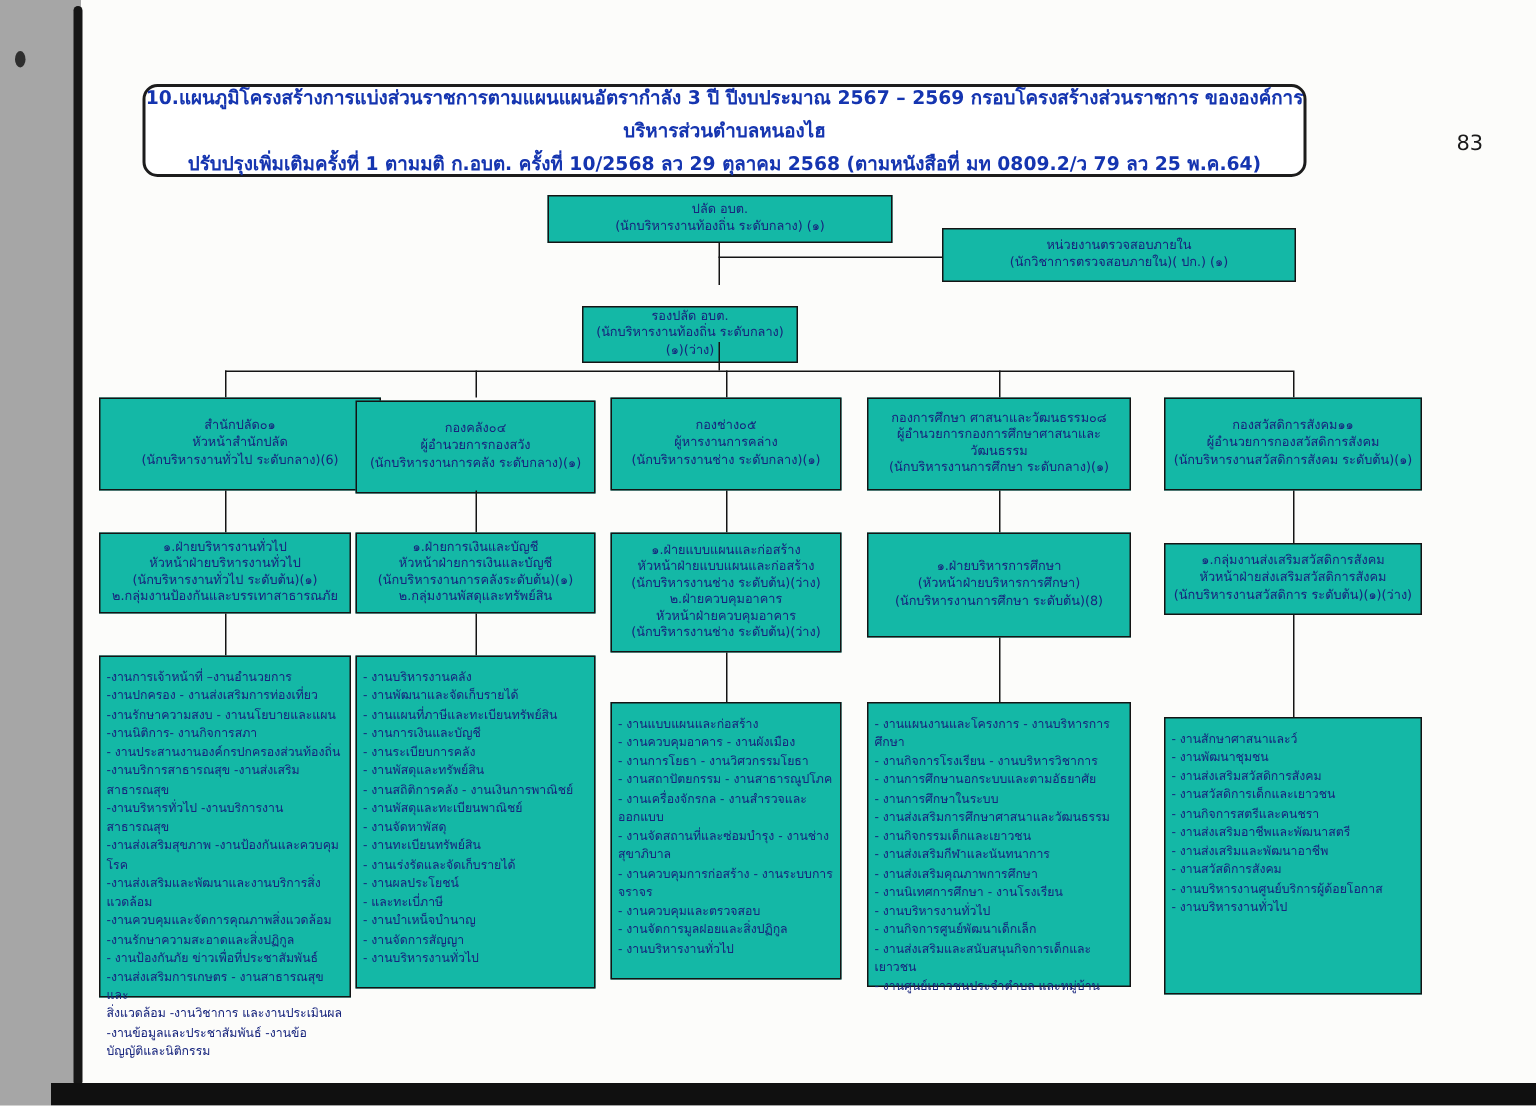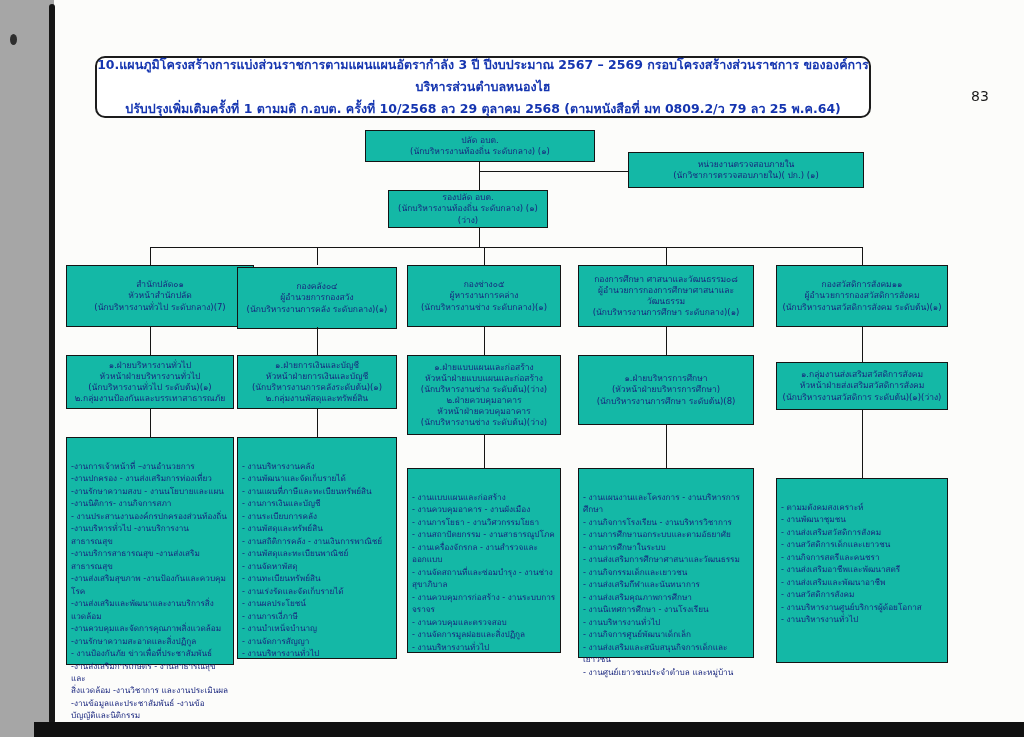--- a/index.html
+++ b/index.html
@@ -22,21 +22,21 @@
   .page-num{position:absolute;left:944px;top:88px;color:#1b1b1b;font-size:14px;margin-left:27px;}
 
   .box{
     position:absolute;border:1px solid #141414;background:#14b8a6;
     color:#17247d;font-size:8.5px;line-height:1.3;text-align:center;
     display:flex;flex-direction:column;justify-content:center;align-items:center;
     box-sizing:border-box;padding:2px 3px;
   }
   .duties{
     justify-content:flex-start;align-items:flex-start;text-align:left;
-    font-size:8.2px;line-height:1.52;padding:22px 4px;
+    font-size:8.2px;line-height:1.52;padding:7px 4px;
   }
   .duties .ln{width:100%;}
   .vline{position:absolute;width:1px;background:#141414;}
   .hline{position:absolute;height:1px;background:#141414;}
 </style>
 </head>
 <body>
 
 <div class="page"></div>
 <div class="edge-left"></div>
@@ -52,56 +52,56 @@
 <div class="box" style="left:365px;top:130px;width:230px;height:32px">
     <div class="ln">ปลัด อบต.</div>
     <div class="ln">(นักบริหารงานท้องถิ่น ระดับกลาง) (๑)</div>
   </div>
 
 <div class="box" style="left:628px;top:152px;width:236px;height:36px">
     <div class="ln">หน่วยงานตรวจสอบภายใน</div>
     <div class="ln">(นักวิชาการตรวจสอบภายใน)( ปก.) (๑)</div>
   </div>
 
-<div class="box" style="left:388px;top:190px;width:160px;height:38px">
+<div class="box" style="left:388px;top:204px;width:144px;height:38px">
     <div class="ln">รองปลัด อบต.</div>
     <div class="ln">(นักบริหารงานท้องถิ่น ระดับกลาง) (๑)(ว่าง)</div>
   </div>
 
 <div class="vline" style="left:479px;top:162px;height:28px"></div>
 <div class="hline" style="left:479px;top:171px;width:149px"></div>
 <div class="vline" style="left:479px;top:228px;height:19px"></div>
 <div class="hline" style="left:150px;top:247px;width:712px"></div>
 <div class="vline" style="left:150px;top:247px;height:18px"></div>
 <div class="vline" style="left:317px;top:247px;height:18px"></div>
 <div class="vline" style="left:484px;top:247px;height:18px"></div>
 <div class="vline" style="left:666px;top:247px;height:18px"></div>
 <div class="vline" style="left:862px;top:247px;height:18px"></div>
 
 <div class="box" style="left:66px;top:265px;width:188px;height:62px">
     <div class="ln">สำนักปลัด๐๑</div>
     <div class="ln">หัวหน้าสำนักปลัด</div>
-    <div class="ln">(นักบริหารงานทั่วไป ระดับกลาง)(7)</div>
+    <div class="ln">(นักบริหารงานทั่วไป ระดับกลาง)(6)</div>
   </div>
 <div class="vline" style="left:150px;top:327px;height:28px"></div>
 <div class="box" style="left:66px;top:355px;width:168px;height:54px">
     <div class="ln">๑.ฝ่ายบริหารงานทั่วไป</div>
     <div class="ln">หัวหน้าฝ่ายบริหารงานทั่วไป</div>
     <div class="ln">(นักบริหารงานทั่วไป ระดับต้น)(๑)</div>
     <div class="ln">๒.กลุ่มงานป้องกันและบรรเทาสาธารณภัย</div>
   </div>
 <div class="vline" style="left:150px;top:409px;height:28px"></div>
 <div class="box duties" style="left:66px;top:437px;width:168px;height:228px">
     <div class="ln">-งานการเจ้าหน้าที่ –งานอำนวยการ</div>
     <div class="ln">-งานปกครอง - งานส่งเสริมการท่องเที่ยว</div>
     <div class="ln">-งานรักษาความสงบ - งานนโยบายและแผน</div>
     <div class="ln">-งานนิติการ- งานกิจการสภา</div>
     <div class="ln"> - งานประสานงานองค์กรปกครองส่วนท้องถิ่น</div>
+    <div class="ln">-งานบริการสาธารณสุข -งานส่งเสริมสาธารณสุข</div>
     <div class="ln">-งานบริหารทั่วไป -งานบริการงานสาธารณสุข</div>
-    <div class="ln">-งานบริการสาธารณสุข -งานส่งเสริมสาธารณสุข</div>
     <div class="ln">-งานส่งเสริมสุขภาพ -งานป้องกันและควบคุมโรค</div>
     <div class="ln">-งานส่งเสริมและพัฒนาและงานบริการสิ่งแวดล้อม</div>
     <div class="ln">-งานควบคุมและจัดการคุณภาพสิ่งแวดล้อม</div>
     <div class="ln">-งานรักษาความสะอาดและสิ่งปฏิกูล</div>
     <div class="ln"> - งานป้องกันภัย ข่าวเพื่อที่ประชาสัมพันธ์</div>
     <div class="ln">-งานส่งเสริมการเกษตร - งานสาธารณสุขและ</div>
     <div class="ln">สิ่งแวดล้อม  -งานวิชาการ และงานประเมินผล</div>
     <div class="ln">-งานข้อมูลและประชาสัมพันธ์ -งานข้อบัญญัติและนิติกรรม</div>
   </div>
 
@@ -124,21 +124,21 @@
     <div class="ln">- งานแผนที่ภาษีและทะเบียนทรัพย์สิน</div>
     <div class="ln">- งานการเงินและบัญชี</div>
     <div class="ln">- งานระเบียบการคลัง</div>
     <div class="ln">- งานพัสดุและทรัพย์สิน</div>
     <div class="ln">- งานสถิติการคลัง - งานเงินการพาณิชย์</div>
     <div class="ln">- งานพัสดุและทะเบียนพาณิชย์</div>
     <div class="ln">- งานจัดหาพัสดุ</div>
     <div class="ln">- งานทะเบียนทรัพย์สิน</div>
     <div class="ln">- งานเร่งรัดและจัดเก็บรายได้</div>
     <div class="ln">- งานผลประโยชน์</div>
-    <div class="ln">- งานการเงี่ภาษี</div>
+    <div class="ln">- และทะเบี่ภาษี</div>
     <div class="ln">- งานบำเหน็จบำนาญ</div>
     <div class="ln">- งานจัดการสัญญา</div>
     <div class="ln">- งานบริหารงานทั่วไป</div>
   </div>
 
 <div class="box" style="left:407px;top:265px;width:154px;height:62px">
     <div class="ln">กองช่าง๐๕</div>
     <div class="ln">ผู้หารงานการคล่าง</div>
     <div class="ln">(นักบริหารงานช่าง ระดับกลาง)(๑)</div>
   </div>
@@ -199,21 +199,21 @@
     <div class="ln">(นักบริหารงานสวัสดิการสังคม ระดับต้น)(๑)</div>
   </div>
 <div class="vline" style="left:862px;top:327px;height:35px"></div>
 <div class="box" style="left:776px;top:362px;width:172px;height:48px">
     <div class="ln">๑.กลุ่มงานส่งเสริมสวัสดิการสังคม</div>
     <div class="ln">หัวหน้าฝ่ายส่งเสริมสวัสดิการสังคม</div>
     <div class="ln">(นักบริหารงานสวัสดิการ ระดับต้น)(๑)(ว่าง)</div>
   </div>
 <div class="vline" style="left:862px;top:410px;height:68px"></div>
 <div class="box duties" style="left:776px;top:478px;width:172px;height:185px">
-    <div class="ln">- ตามมตังคมสงเคราะห์</div>
+    <div class="ln">- งานสักษาศาสนาและว์</div>
     <div class="ln">- งานพัฒนาชุมชน</div>
     <div class="ln">- งานส่งเสริมสวัสดิการสังคม</div>
     <div class="ln">- งานสวัสดิการเด็กและเยาวชน</div>
     <div class="ln">- งานกิจการสตรีและคนชรา</div>
     <div class="ln">- งานส่งเสริมอาชีพและพัฒนาสตรี</div>
     <div class="ln">- งานส่งเสริมและพัฒนาอาชีพ</div>
     <div class="ln">- งานสวัสดิการสังคม</div>
     <div class="ln">- งานบริหารงานศูนย์บริการผู้ด้อยโอกาส</div>
     <div class="ln">- งานบริหารงานทั่วไป</div>
   </div>

